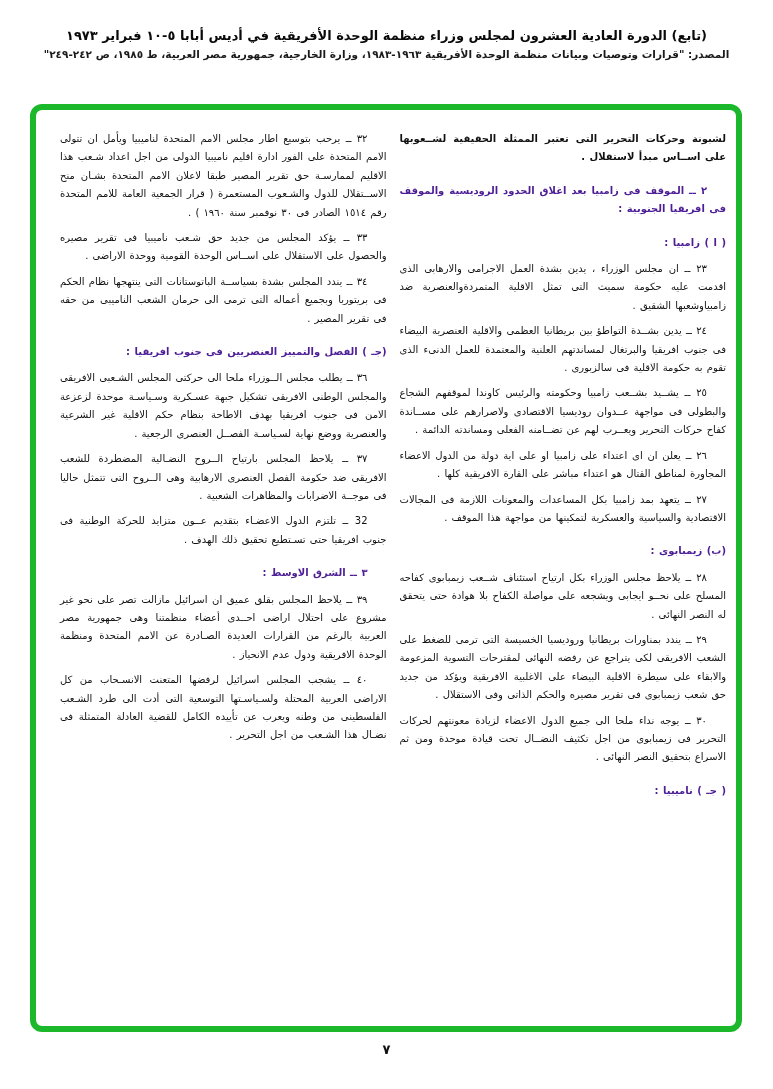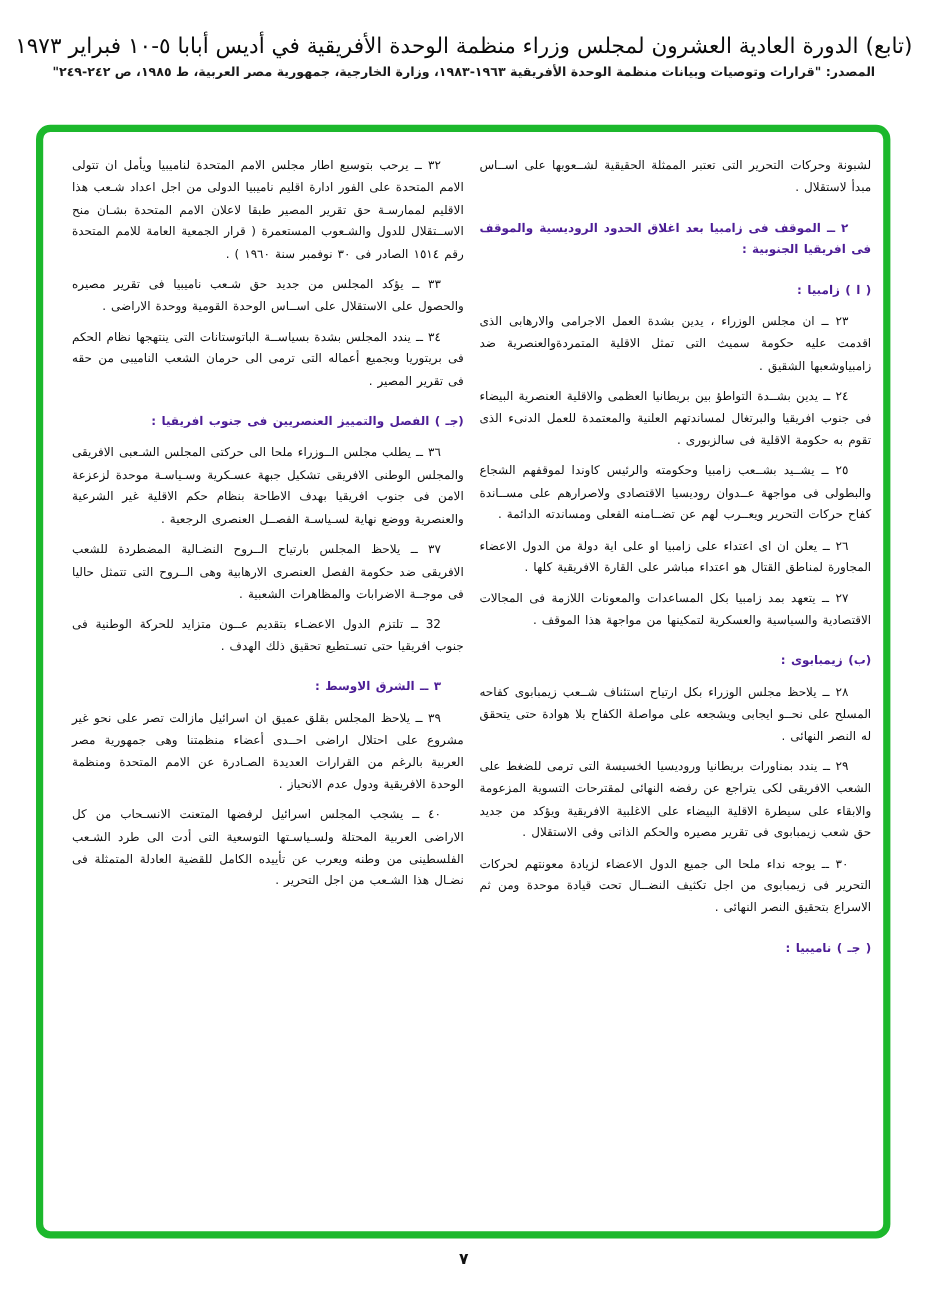--- a/index.html
+++ b/index.html
@@ -15,22 +15,22 @@
     background: #ffffff;
     overflow: hidden;
     color: #101010;
   }
   .header {
     direction: rtl;
     text-align: center;
   }
   .header .title {
     padding-top: 28px;
-    font-size: 18px;
-    font-weight: normal;
+    font-size: 13px;
+    font-weight: bold;
     color: #0a0a0a;
     letter-spacing: 0;
   }
   .header .source {
     margin-top: 5px;
     font-size: 10.5px;
     font-weight: bold;
     color: #1a1a1a;
   }
   .content-box {
@@ -59,20 +59,21 @@
     text-align: justify;
     color: #111111;
   }
   .para {
     margin: 0 0 7px 0;
     text-indent: 1.9em;
     word-spacing: 1px;
   }
   .para.flush {
     text-indent: 0;
+    font-weight: bold;
   }
   .heading {
     font-weight: bold;
     color: #4c1d95;
     margin-top: 15px;
     margin-bottom: 8px;
   }
   .page-number {
     position: absolute;
     top: 1042px;

